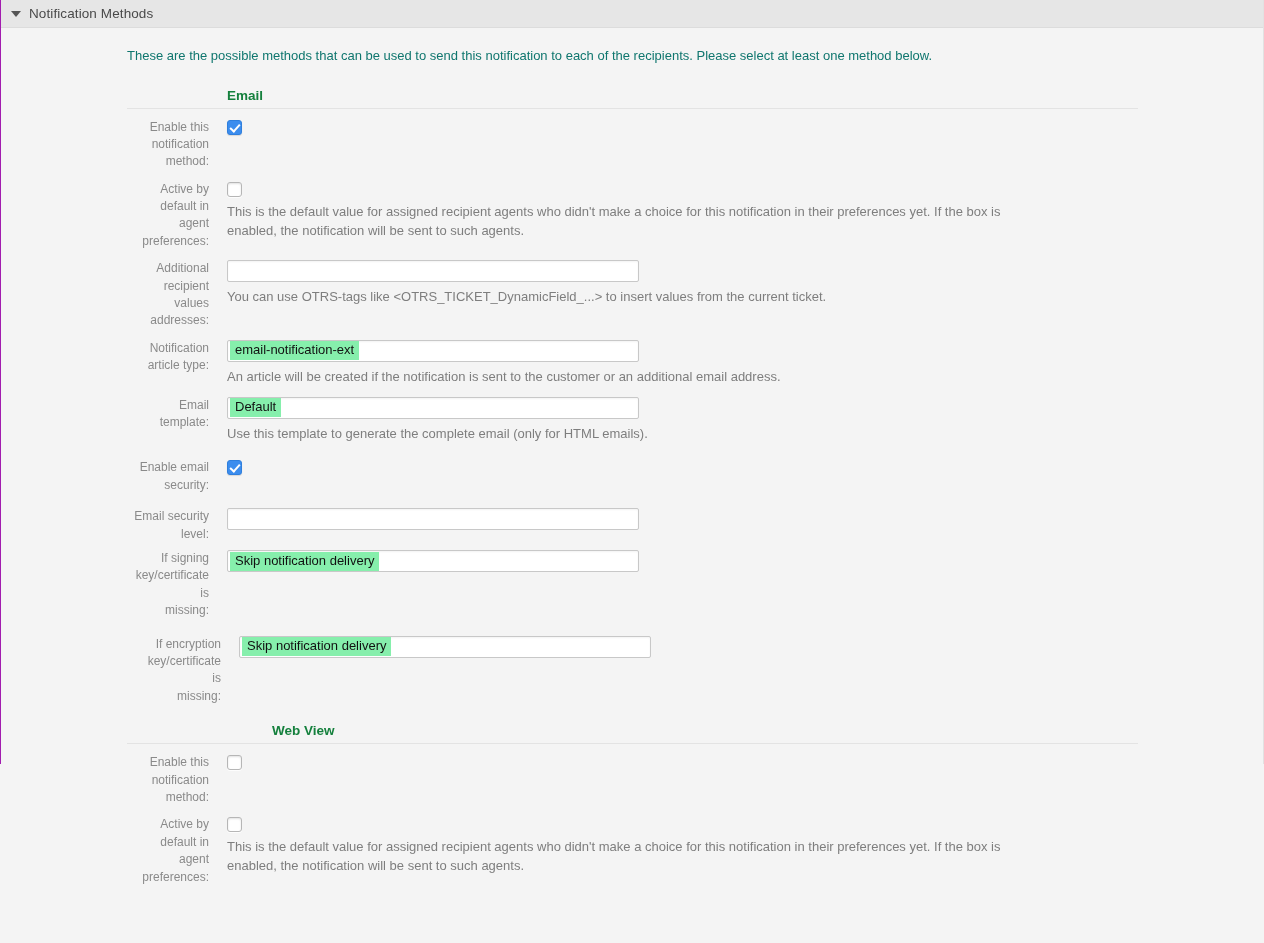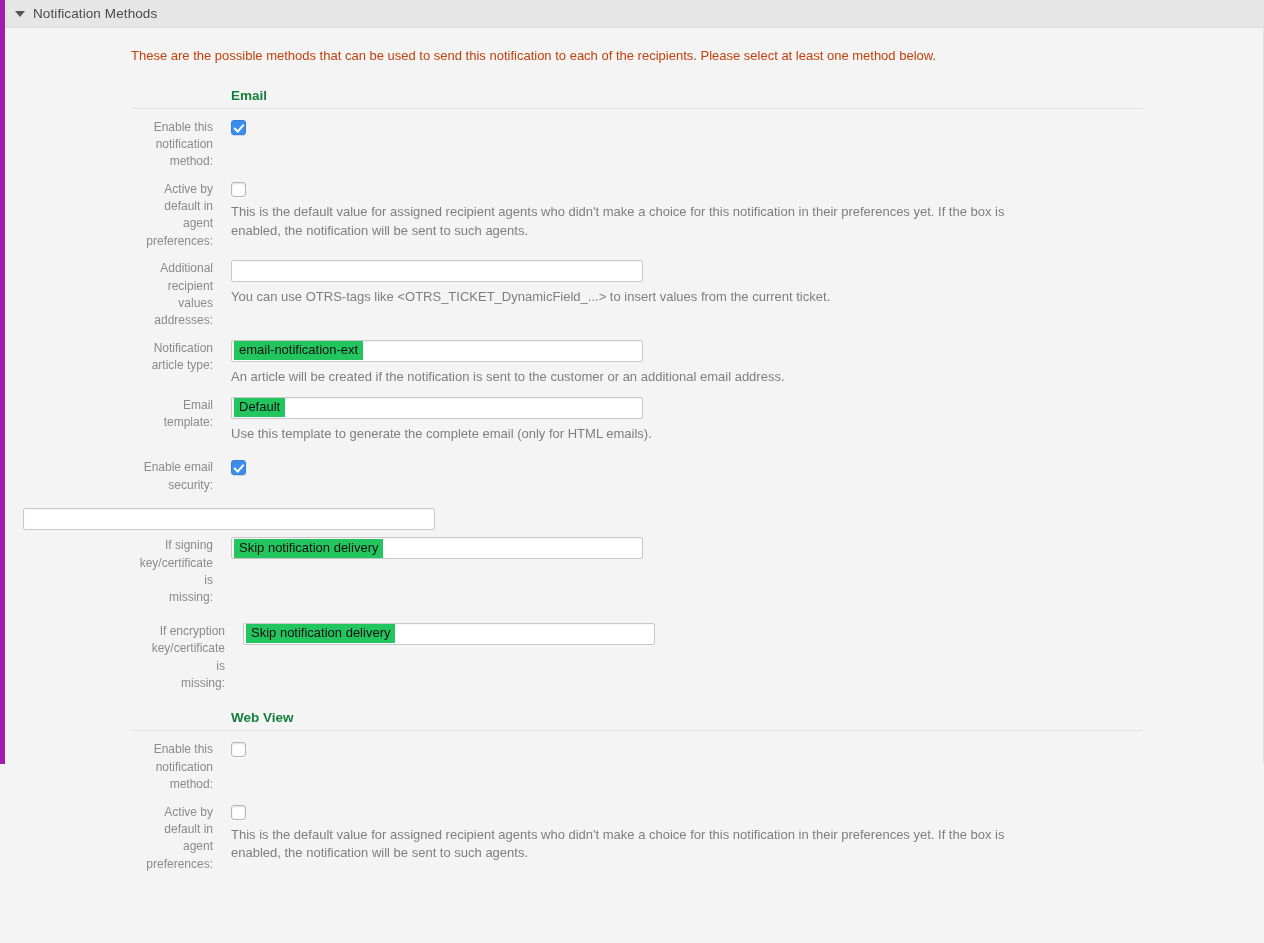--- a/index.html
+++ b/index.html
@@ -16,21 +16,21 @@
     overflow: hidden;
   }
 
   
   .widget {
     position: relative;
     width: 1264px;
     height: 764px;
     box-sizing: border-box;
     background: #f4f4f4;
-    border-left: 5px solid #a21caf;
+    border-left: 1px solid #a21caf;
     border-right: 1px solid #e2e2e2;
   }
 
   .widget-header {
     height: 28px;
     background: #e6e6e6;
     border-bottom: 1px solid #dcdcdc;
     display: flex;
     align-items: center;
     padding-left: 10px;
@@ -50,21 +50,21 @@
     color: #4a4a4a;
     letter-spacing: .1px;
   }
 
   .widget-body {
     padding: 0;
   }
 
   
   .intro {
-    color: #c2410c;
+    color: #0f766e;
     font-size: 13px;
     padding: 18px 0 0 126px;
     line-height: 1.5;
   }
 
   
   .fieldset {
     margin: 0;
   }
   .section-head {
@@ -159,21 +159,21 @@
     box-sizing: border-box;
     background: #ffffff;
     border: 1px solid #c8c8c8;
     border-radius: 2px;
     box-shadow: inset 0 1px 2px rgba(0,0,0,.05);
     display: flex;
     align-items: center;
     padding: 0 2px;
   }
   .chip {
-    background: #22c55e;
+    background: #86efac;
     color: #111;
     font-size: 13px;
     line-height: 16px;
     padding: 1px 5px 2px 5px;
     white-space: nowrap;
   }
 
   
   .help {
     color: #7e7e7e;
@@ -258,20 +258,21 @@
       </div>
 
       <div class="row" style="padding-top:16px;">
         <div class="label-col">Enable email security:</div>
         <div class="field-col">
           <span class="cb on"></span>
         </div>
       </div>
 
       <div class="row tight" style="padding-top:14px;">
+        <div class="label-col">Email security level:</div>
         <div class="field-col">
           <div class="selectbox">
             
           </div>
         </div>
       </div>
 
       <div class="row tight">
         <div class="label-col">
           <div>If signing key/certificate is</div>
@@ -293,21 +294,21 @@
           <div class="selectbox">
             <span class="chip">Skip notification delivery</span>
           </div>
         </div>
       </div>
 
     </div>
 
     <div class="fieldset">
 
-      <div class="section-head" style="padding-top:18px;">
+      <div class="section-head" style="padding-top:18px;gap:45px;">
         <div class="label-col"></div>
         <div class="field-col">
           <div class="section-title">Web View</div>
         </div>
       </div>
       <div class="rule"></div>
 
       <div class="row">
         <div class="label-col">Enable this notification method:</div>
         <div class="field-col">

